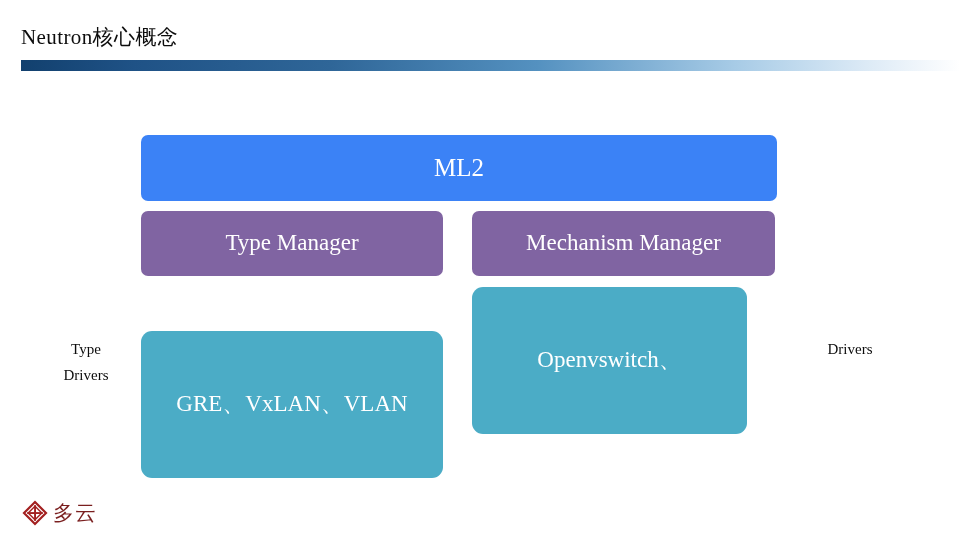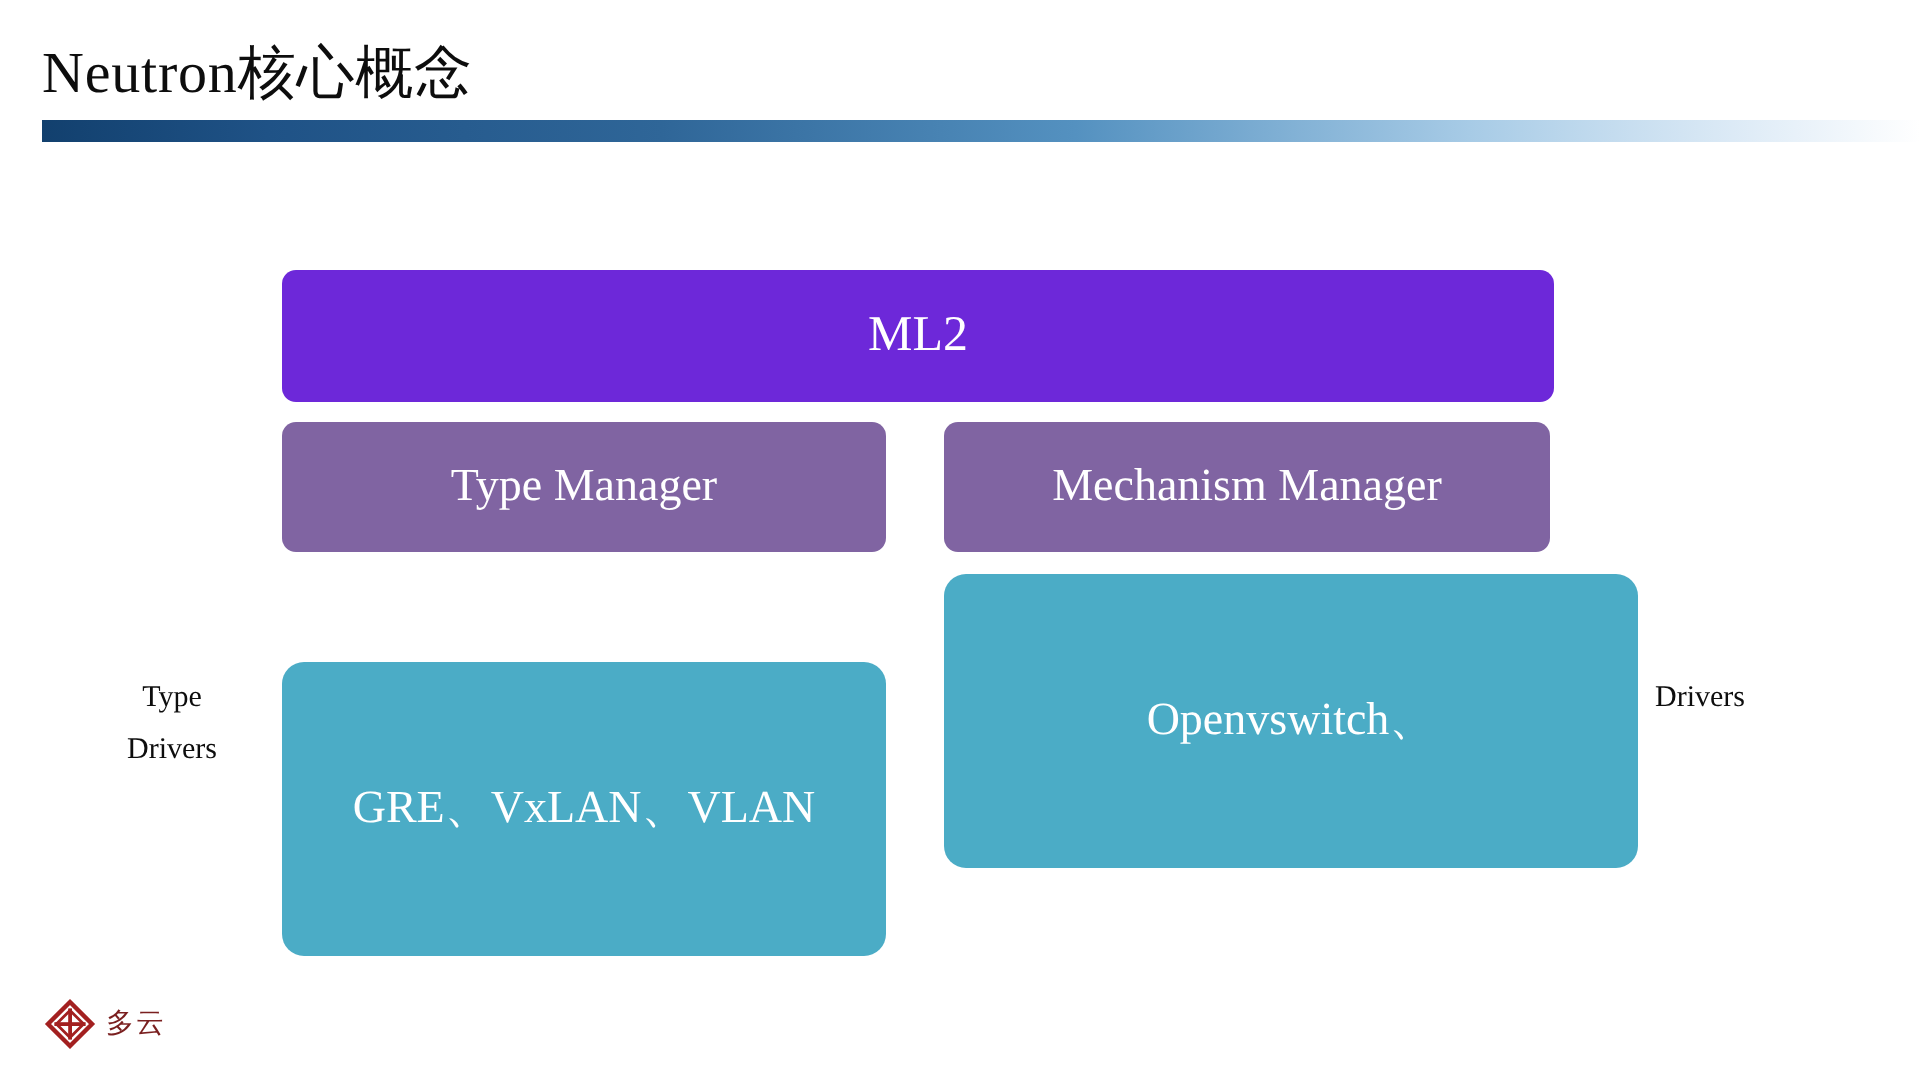--- a/index.html
+++ b/index.html
@@ -14,21 +14,21 @@
     overflow: hidden;
     position: relative;
   }
 
   
   #slide-title {
     position: absolute;
     left: 21px;
     top: 20px;
     font-family: "Liberation Serif", serif;
-    font-size: 29px;
+    font-size: 21px;
     line-height: 34px;
     color: #0d0d0d;
     white-space: nowrap;
     letter-spacing: 0.4px;
   }
 
   #title-rule {
     position: absolute;
     left: 21px;
     top: 60px;
@@ -64,21 +64,21 @@
     font-family: "Liberation Serif", serif;
     padding: 4px 10px;
     line-height: 1.25;
   }
 
   .node-ml2 {
     left: 141px;
     top: 135px;
     width: 636px;
     height: 66px;
-    background: #6d28d9;
+    background: #3b82f6;
     border-radius: 7px;
     font-size: 25px;
   }
 
   .node-manager {
     top: 211px;
     height: 65px;
     background: #8064a2;
     border-radius: 7px;
     font-size: 23px;
@@ -103,21 +103,21 @@
   }
 
   .node-type-drivers-box {
     left: 141px;
     width: 302px;
     margin-top: 44px;
   }
 
   .node-mech-drivers-box {
     left: 472px;
-    width: 347px;
+    width: 275px;
   }
 
   .node-drivers .multi-line {
     display: block;
   }
   .node-drivers .multi-line span {
     display: block;
   }
 
   
@@ -159,21 +159,21 @@
 
   #logo-mark {
     width: 26px;
     height: 26px;
     position: relative;
     flex: 0 0 auto;
   }
 
   #logo-text {
     font-family: "Liberation Serif", serif;
-    font-size: 14px;
+    font-size: 21px;
     color: #7a1f1f;
     letter-spacing: 1px;
     white-space: nowrap;
   }
 </style>
 </head>
 <body>
 
 <div id="slide-title">Neutron核心概念</div>
 

